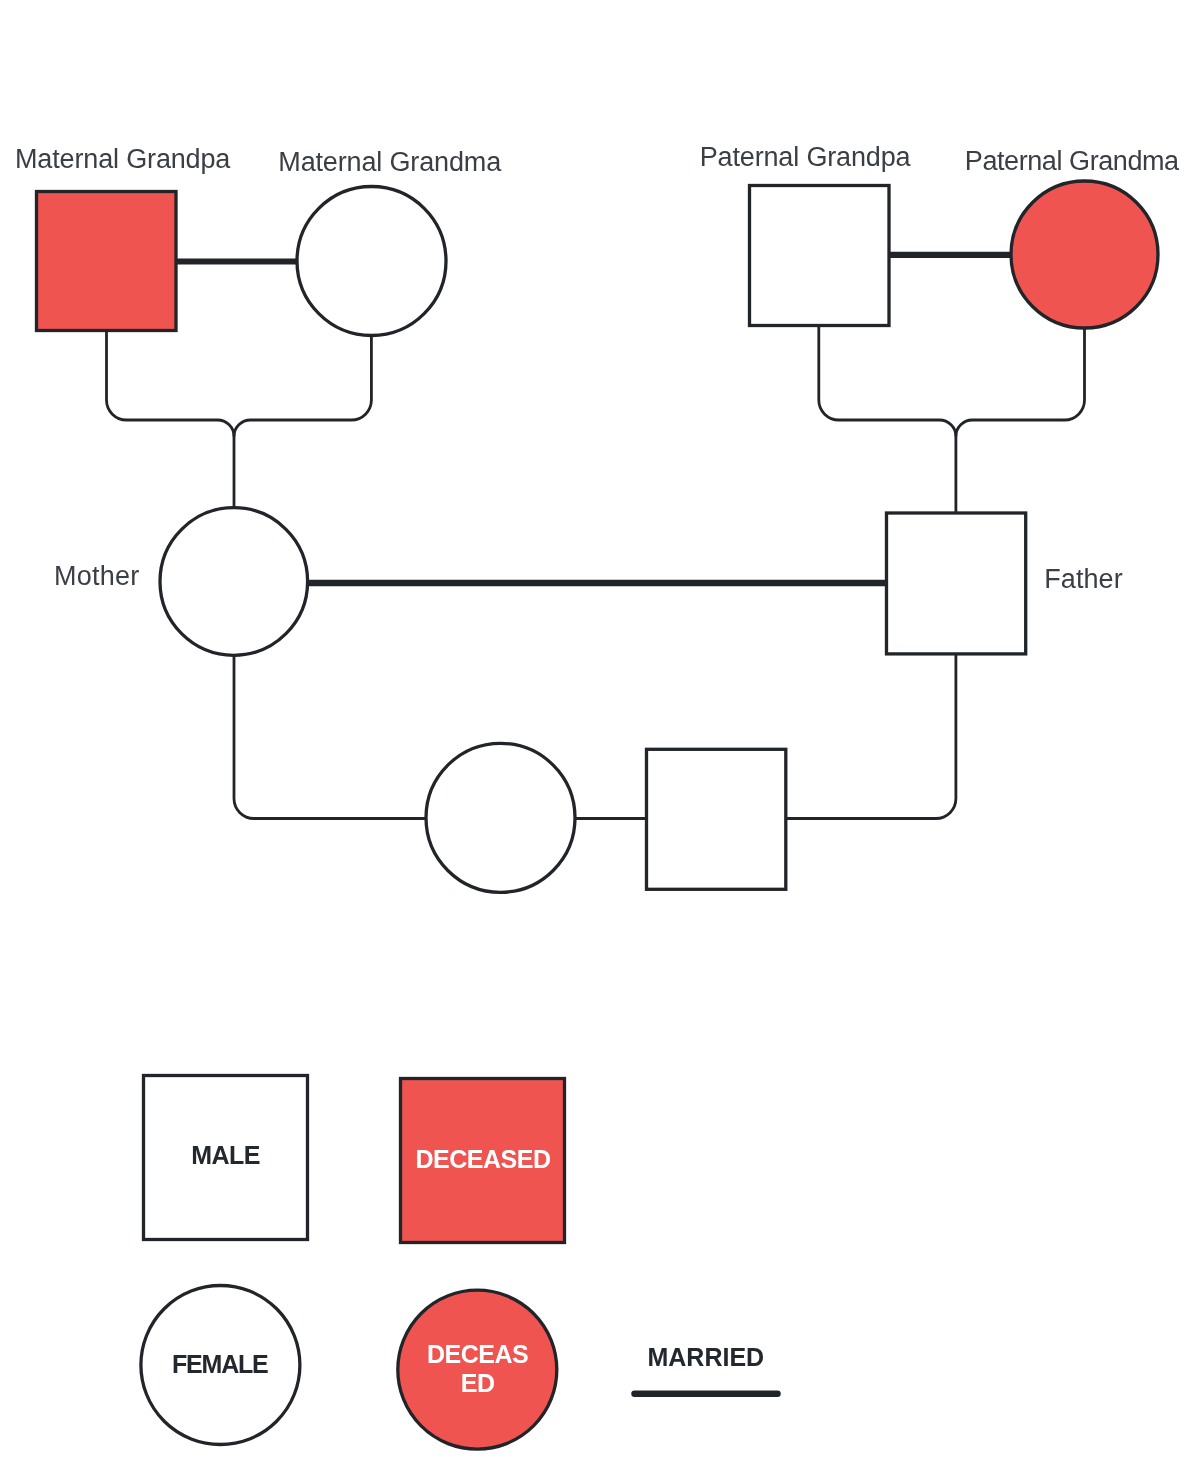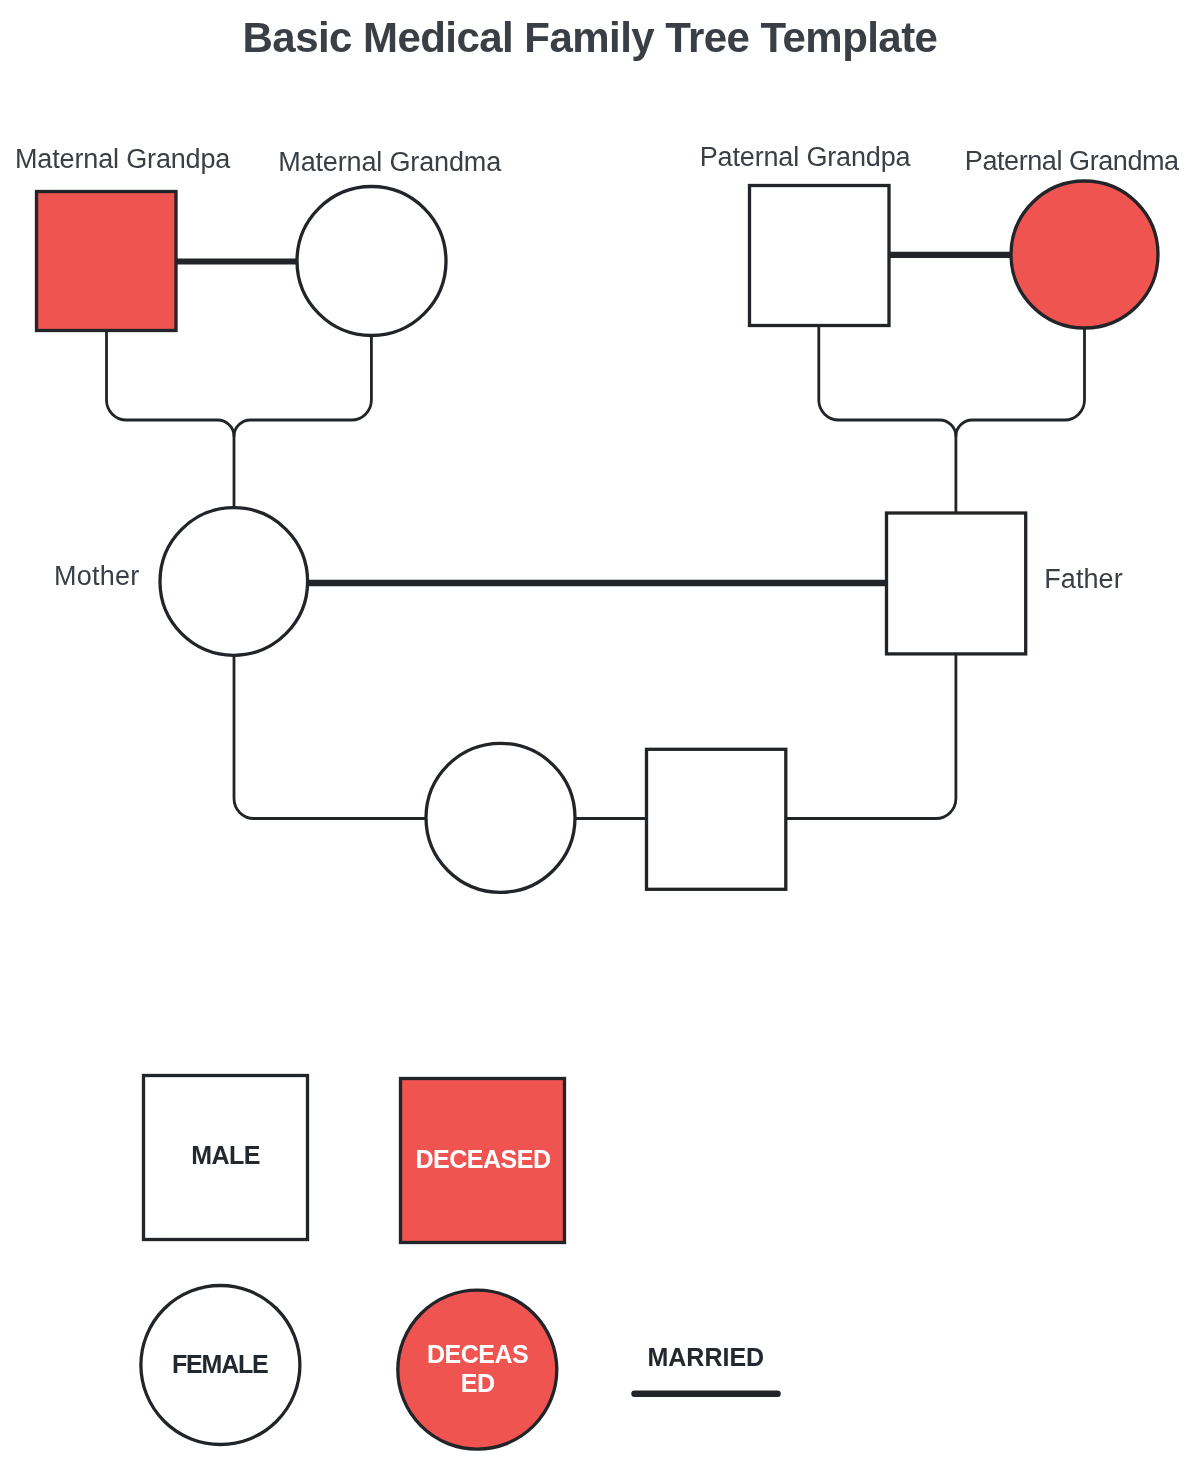--- a/index.html
+++ b/index.html
@@ -10,21 +10,20 @@
     font-size:42px;font-weight:bold;color:#3a3e45;letter-spacing:-0.55px;}
   svg{position:absolute;left:0;top:0;}
   .nodelabel{font-family:"Liberation Sans",sans-serif;font-size:27px;fill:#3a3e45;letter-spacing:-0.15px;}
   .legendlabel{font-family:"Liberation Sans",sans-serif;font-size:25px;font-weight:bold;fill:#23272e;letter-spacing:-0.5px;}
   .legendlabelw{font-family:"Liberation Sans",sans-serif;font-size:25px;font-weight:bold;fill:#ffffff;letter-spacing:-0.5px;}
 </style>
 </head>
 <body>
 
 <div id="page">
-  <div id="title">Basic Medical Family Tree Template</div>
   <svg id="diagram" width="1200" height="1466" viewBox="0 0 1200 1466">
     <g>
       <line x1="170" y1="261.5" x2="300" y2="261.5" stroke="#212429" stroke-width="5.9"></line>
       <path d="M106.5 325 V400.0 A20 20 0 0 0 126.5 420.0 H217.5 A16.5 16.5 0 0 1 234.0 436.5 V512" fill="none" stroke="#212429" stroke-width="2.8"></path>
       <path d="M371.4 330 V400.0 A20 20 0 0 1 351.4 420.0 H250.5 A16.5 16.5 0 0 0 234.0 436.5" fill="none" stroke="#212429" stroke-width="2.8"></path>
       <line x1="884" y1="254.9" x2="1014" y2="254.9" stroke="#212429" stroke-width="6.2"></line>
       <path d="M818.8 320 V400.0 A20 20 0 0 0 838.8 420.0 H939.4 A16.5 16.5 0 0 1 955.9 436.5 V516" fill="none" stroke="#212429" stroke-width="2.8"></path>
       <path d="M1084.5 323 V400.0 A20 20 0 0 1 1064.5 420.0 H972.4 A16.5 16.5 0 0 0 955.9 436.5" fill="none" stroke="#212429" stroke-width="2.8"></path>
       <line x1="303" y1="583" x2="890" y2="583" stroke="#212429" stroke-width="6.3"></line>
       <path d="M234.0 652 V798.5 A20 20 0 0 0 254.0 818.5 H430" fill="none" stroke="#212429" stroke-width="2.8"></path>

